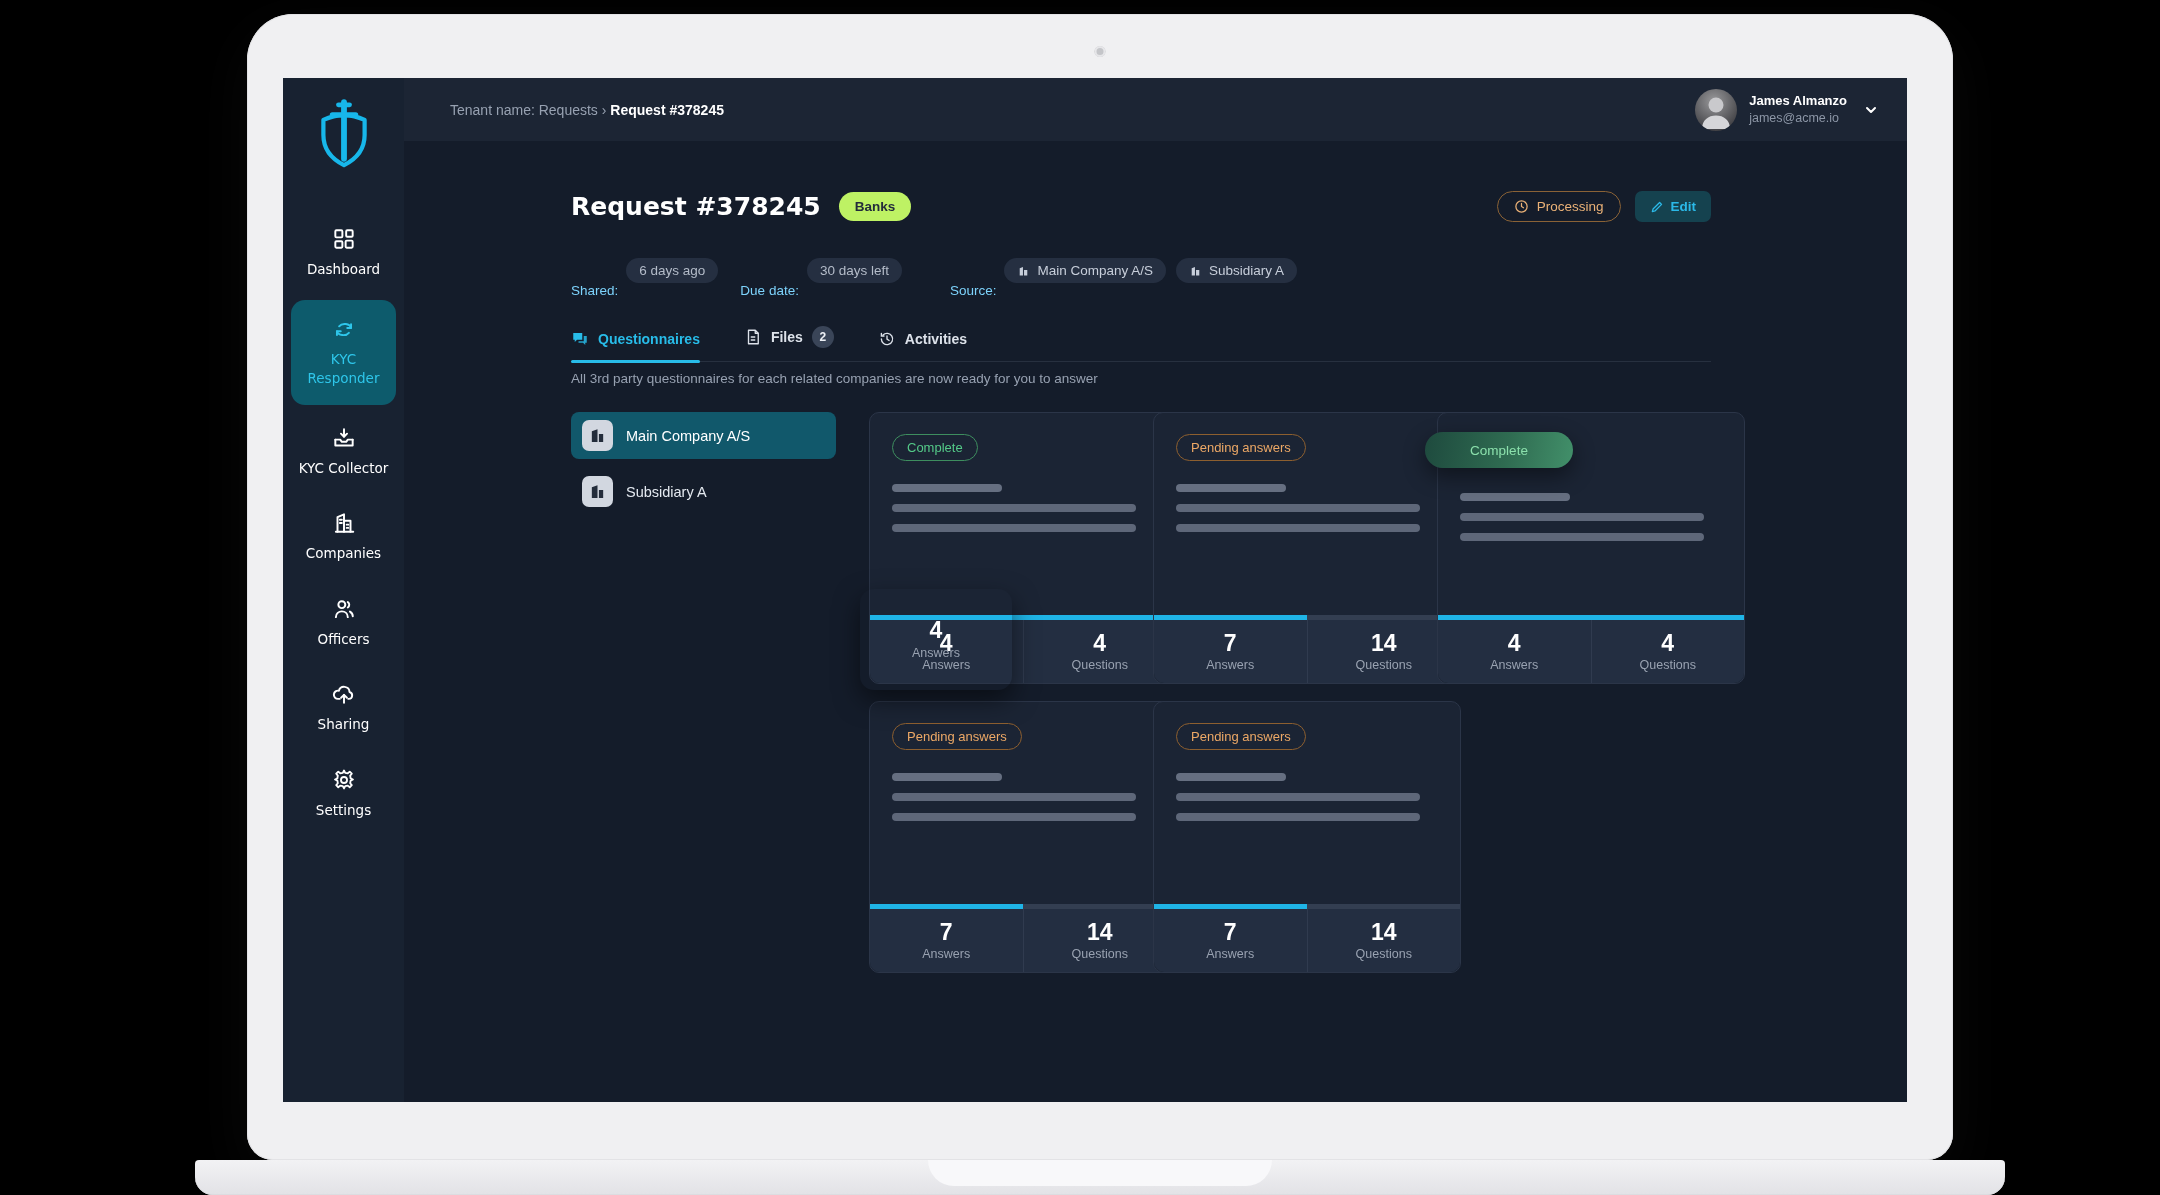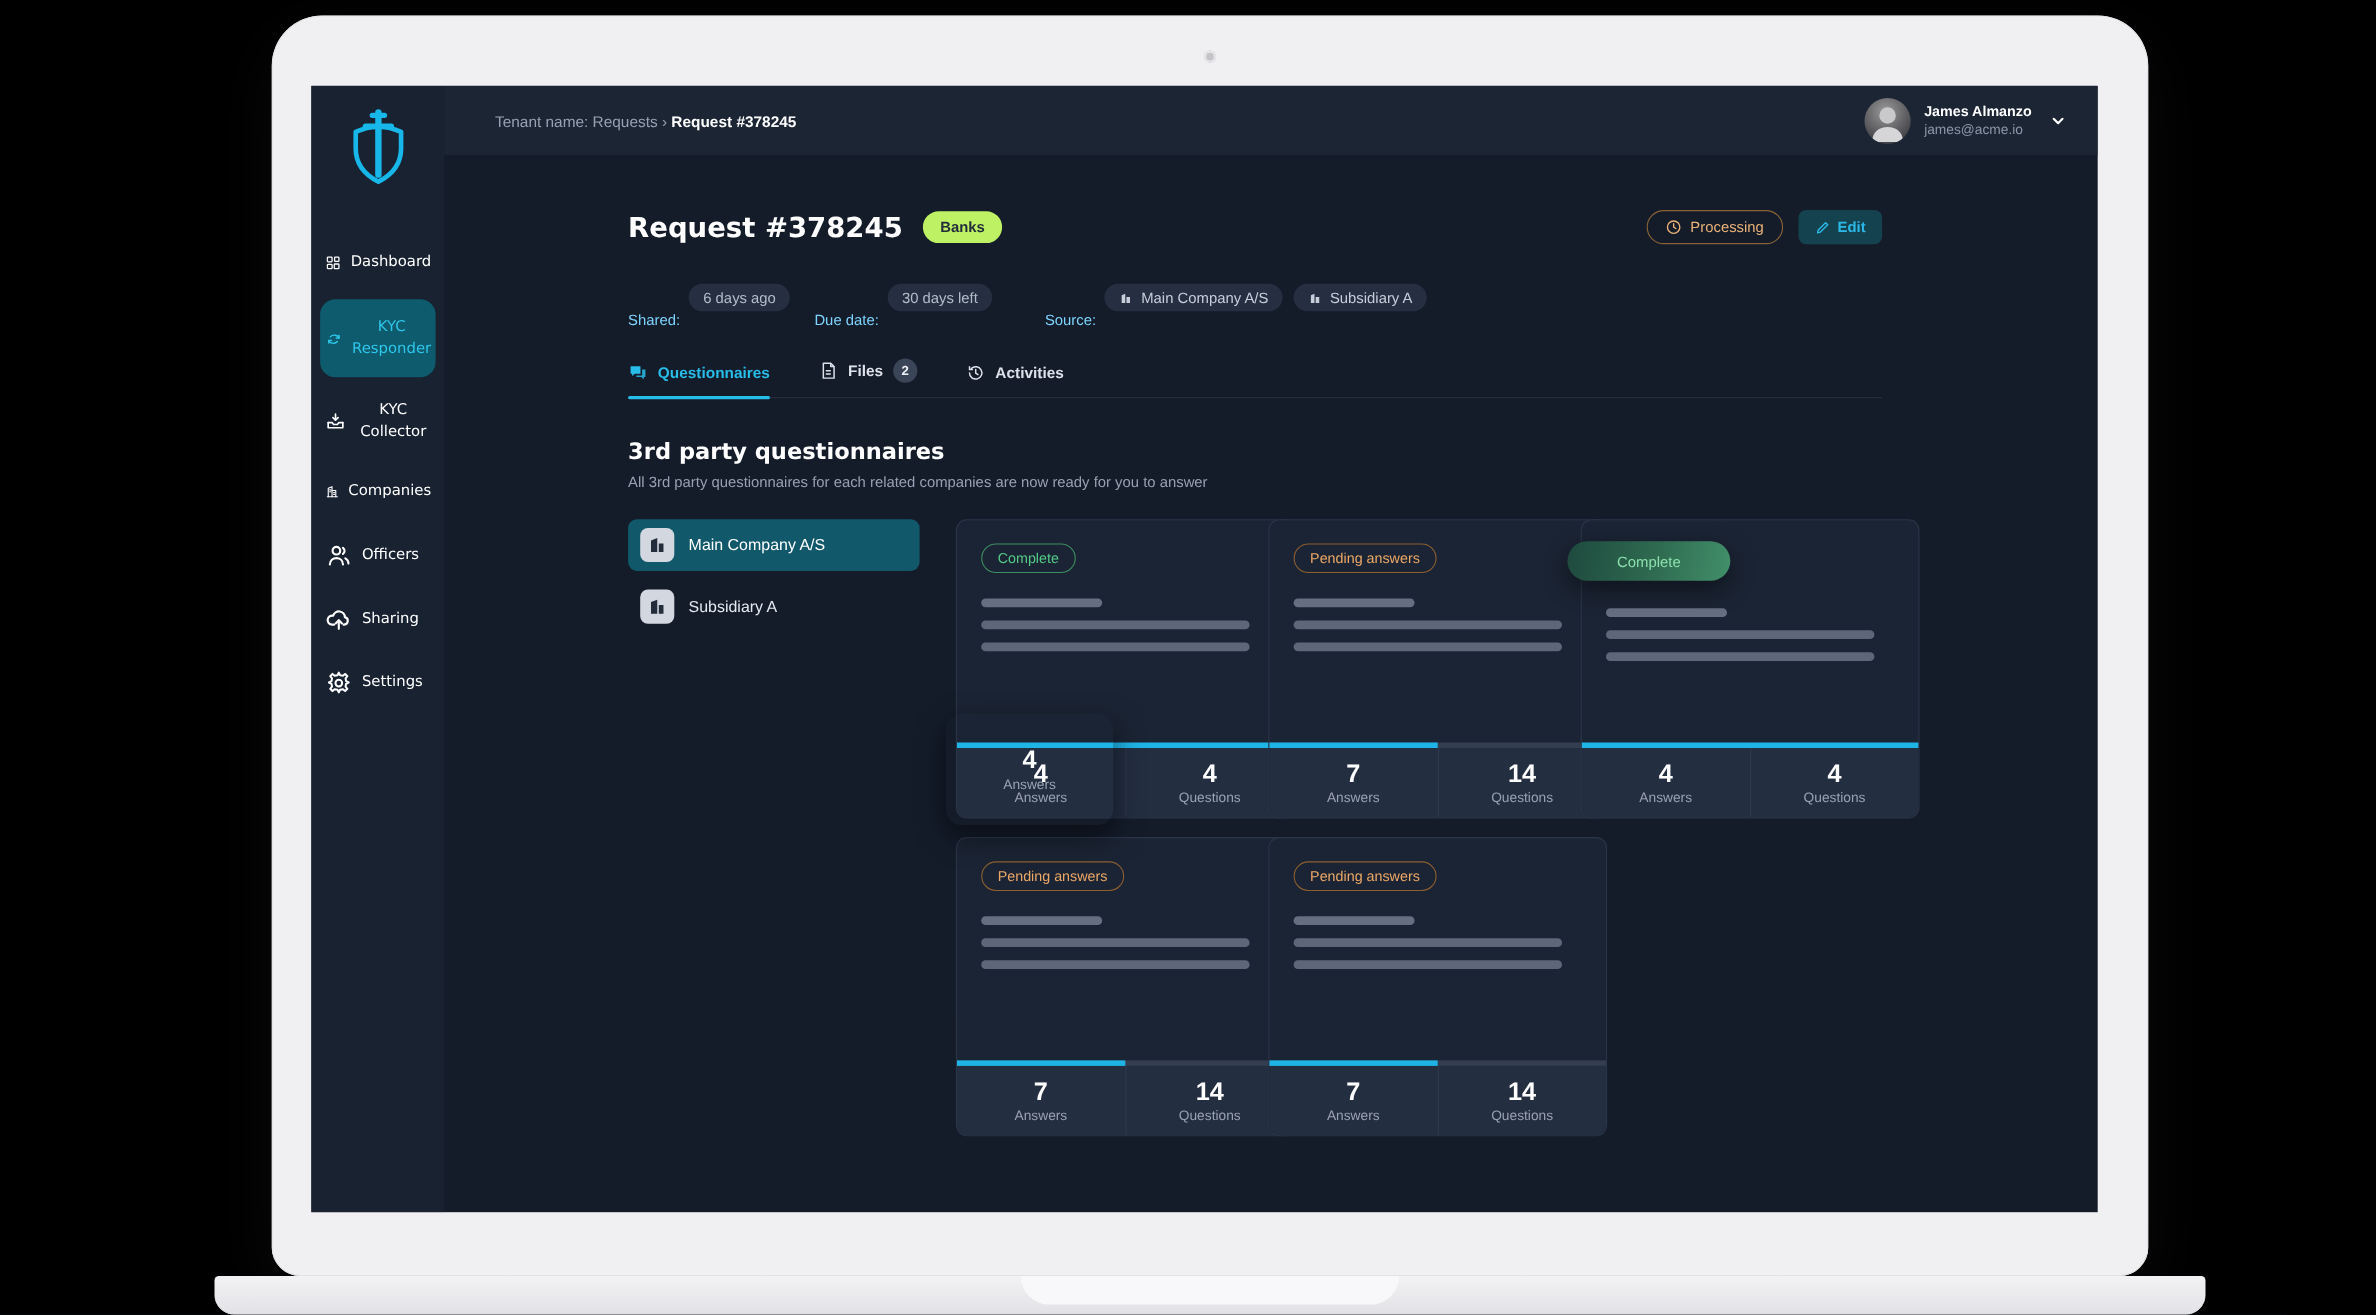--- a/index.html
+++ b/index.html
@@ -21,21 +21,21 @@
 
   
   .app{ position:absolute; left:36px; top:64px; width:1624px; height:1024px;
     display:flex; background:#141C2A; overflow:hidden; color:#E7EBF1; }
 
   
   .sidebar{ width:121px; background:#182231; flex-shrink:0; display:flex;
     flex-direction:column; align-items:center; padding-top:20px; }
   .logo{ width:64px; height:74px; margin-bottom:42px; }
   .nav-item{ width:105px; padding:12px 4px; margin-bottom:8px; border-radius:14px;
-    display:flex; align-items:center; gap:8px; cursor:pointer;
+    display:flex; flex-direction:column; align-items:center; gap:8px; cursor:pointer;
     color:#FFFFFF; }
   .nav-item .nav-label{ font-family:"DejaVu Sans", sans-serif; font-size:13.5px;
     line-height:1.45; text-align:center; }
   .nav-item svg{ width:26px; height:26px; }
   .nav-item.active{ background:#0D5B6C; color:#2EC6EA; padding-top:16px; padding-bottom:16px; }
 
   
   .main-col{ flex:1; display:flex; flex-direction:column; min-width:0; }
   .topbar{ height:63px; background:#1C2534; display:flex; align-items:center;
     padding:0 28px 0 46px; flex-shrink:0; }
@@ -311,21 +311,20 @@
             <div class="tab">
               <svg viewBox="0 0 24 24" fill="none" stroke="currentColor" stroke-width="1.8" stroke-linecap="round">
                   <path d="M4.5 12 a7.5 7.5 0 1 0 2.2 -5.3"></path>
                   <path d="M4.5 4.5 v3.5 h3.5"></path>
                   <path d="M12 8 v4.2 l2.8 1.8"></path>
                 </svg>
               <span>Activities</span>
             </div>
           </div>
 
-          <h2 class="section-title">3rd party questionnaires</h2>
           <p class="section-subtitle">All 3rd party questionnaires for each related companies are now ready for you to answer</p>
 
           <div class="body-row">
             <div class="company-list">
               <div class="company-item selected">
                 <span class="company-ico">
                   <svg viewBox="0 0 24 24" fill="currentColor">
                       <path d="M4 21 V6 l8-3 v18 Z M14 21 V10 h6 v11 Z M6.5 9 h1.8 v1.8 h-1.8 Z M9.5 9 h1.8 v1.8 h-1.8 Z M6.5 13 h1.8 v1.8 h-1.8 Z M9.5 13 h1.8 v1.8 h-1.8 Z M16 13 h2 v1.8 h-2 Z M16 17 h2 v1.8 h-2 Z"></path>
                     </svg>
                 </span>

